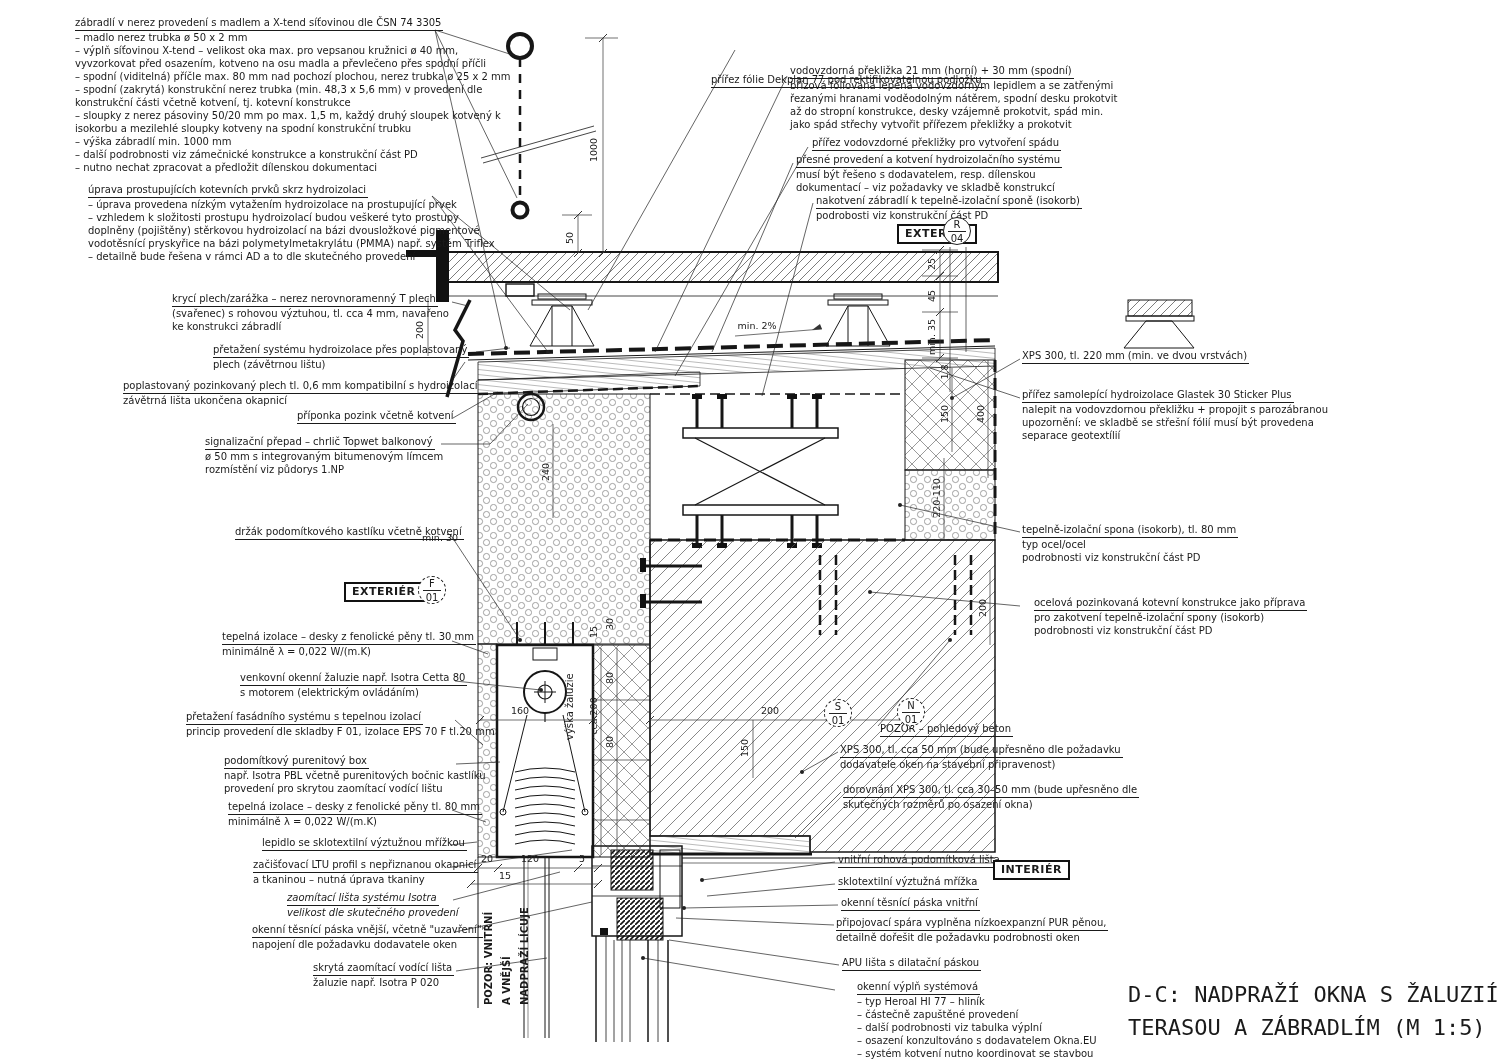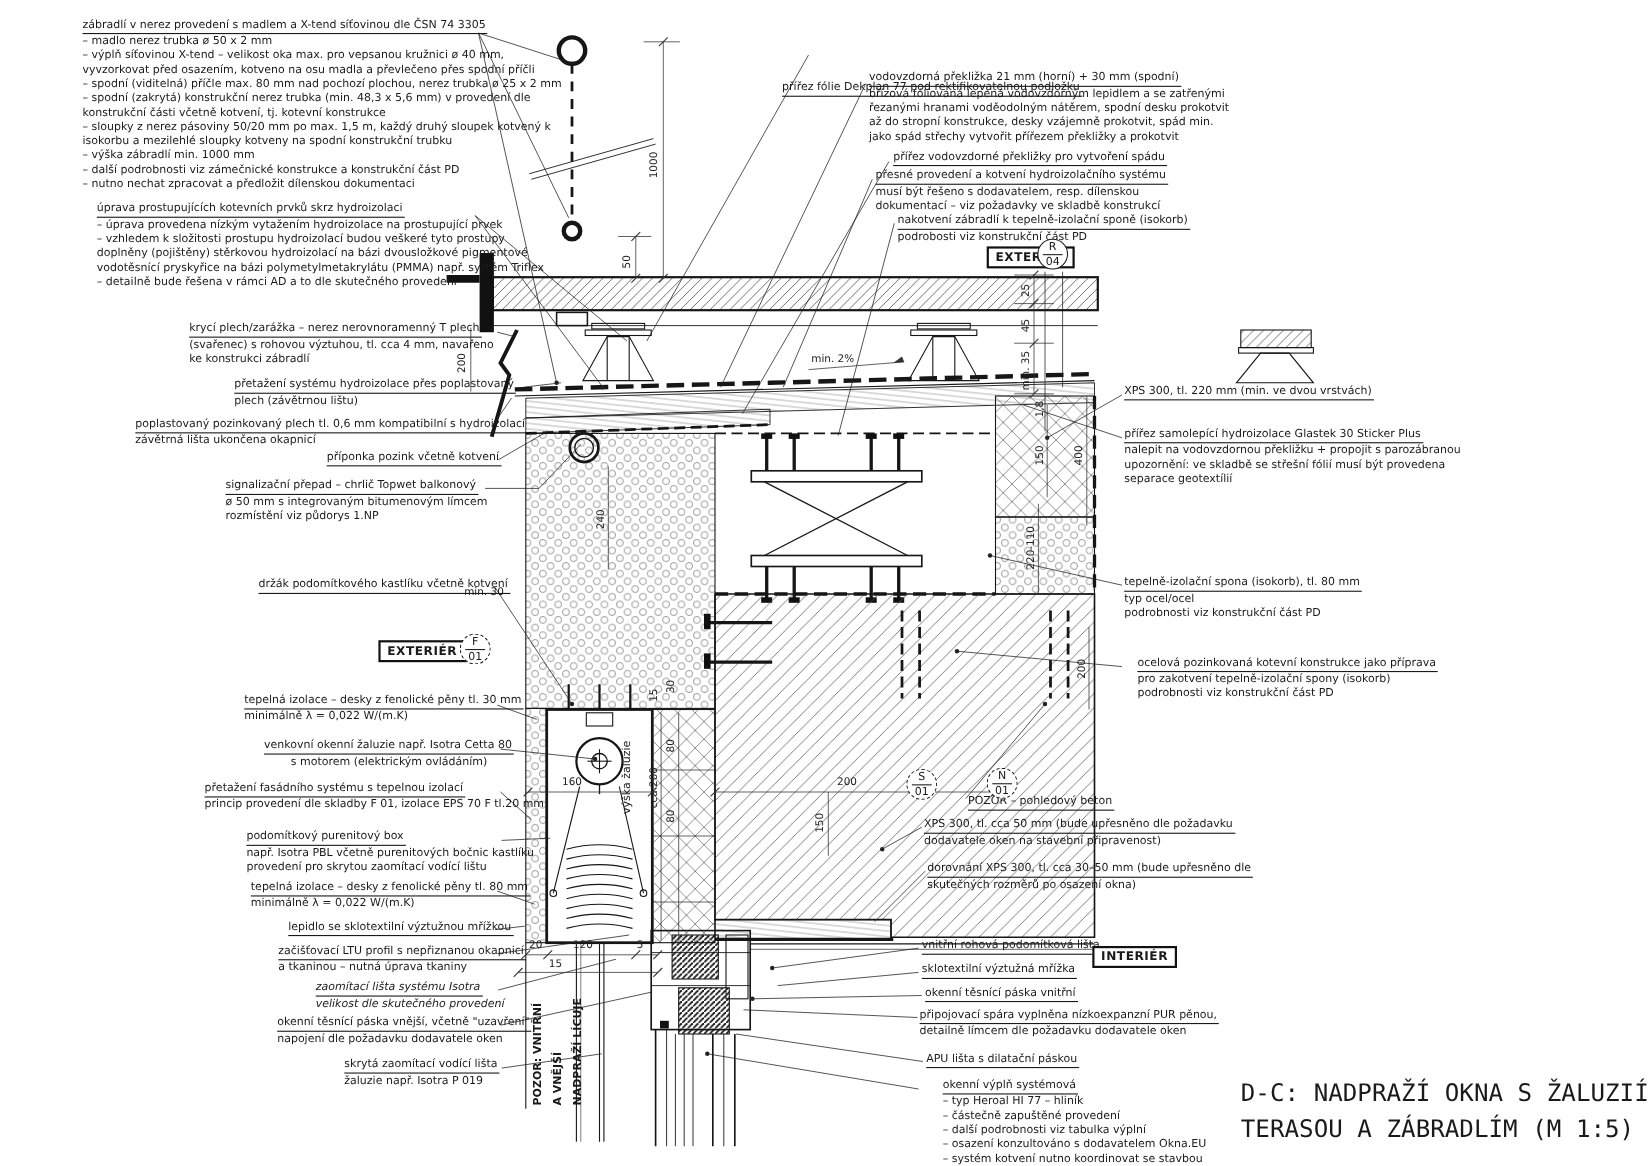--- a/index.html
+++ b/index.html
@@ -386,21 +386,21 @@
 rozmístění viz půdorys 1.NP</div>
 </div>
 <div class="callout" style="left:235px;top:525px;text-align:center;">
   <div class="ct">držák podomítkového kastlíku včetně kotvení</div>
   
 </div>
 <div class="callout" style="left:222px;top:630px;">
   <div class="ct">tepelná izolace – desky z fenolické pěny tl. 30 mm</div>
   <div class="cb">minimálně λ = 0,022 W/(m.K)</div>
 </div>
-<div class="callout" style="left:240px;top:671px;text-align:center;">
+<div class="callout" style="left:240px;top:671px;">
   <div class="ct">venkovní okenní žaluzie např. Isotra Cetta 80</div>
   <div class="cb">s motorem (elektrickým ovládáním)</div>
 </div>
 <div class="callout" style="left:186px;top:710px;">
   <div class="ct">přetažení fasádního systému s tepelnou izolací</div>
   <div class="cb">princip provedení dle skladby F 01, izolace EPS 70 F tl.20 mm</div>
 </div>
 <div class="callout" style="left:224px;top:754px;">
   <div class="ct">podomítkový purenitový box</div>
   <div class="cb">např. Isotra PBL včetně purenitových bočnic kastlíku
@@ -421,21 +421,21 @@
 <div class="callout" style="left:287px;top:891px;font-style:italic;">
   <div class="ct">zaomítací lišta systému Isotra</div>
   <div class="cb">velikost dle skutečného provedení</div>
 </div>
 <div class="callout" style="left:252px;top:923px;">
   <div class="ct">okenní těsnící páska vnější, včetně "uzavření"</div>
   <div class="cb">napojení dle požadavku dodavatele oken</div>
 </div>
 <div class="callout" style="left:313px;top:961px;">
   <div class="ct">skrytá zaomítací vodící lišta</div>
-  <div class="cb">žaluzie např. Isotra P 019</div>
+  <div class="cb">žaluzie např. Isotra P 020</div>
 </div>
 
 <div class="callout" style="left:711px;top:38px;margin-top:35px;">
   <div class="ct">přířez fólie Dekplan 77 pod rektifikovatelnou podložku</div>
   
 </div>
 <div class="callout" style="left:790px;top:64px;">
   <div class="ct">vodovzdorná překližka 21 mm (horní) + 30 mm (spodní)</div>
   <div class="cb">břízová fóliovaná lepená vodovzdorným lepidlem a se zatřenými
 řezanými hranami voděodolným nátěrem, spodní desku prokotvit
@@ -494,21 +494,21 @@
 <div class="callout" style="left:838px;top:875px;">
   <div class="ct">sklotextilní výztužná mřížka</div>
   
 </div>
 <div class="callout" style="left:841px;top:896px;">
   <div class="ct">okenní těsnící páska vnitřní</div>
   
 </div>
 <div class="callout" style="left:836px;top:916px;">
   <div class="ct">připojovací spára vyplněna nízkoexpanzní PUR pěnou,</div>
-  <div class="cb">detailně límcem dle požadavku dodavatele oken</div>
+  <div class="cb">detailně dořešit dle požadavku podrobnosti oken</div>
 </div>
 <div class="callout" style="left:842px;top:956px;">
   <div class="ct">APU lišta s dilatační páskou</div>
   
 </div>
 <div class="callout" style="left:838px;top:980px;margin-left:19px;">
   <div class="ct">okenní výplň systémová</div>
   <div class="cb">– typ Heroal HI 77 – hliník
 – částečně zapuštěné provedení
 – další podrobnosti viz tabulka výplní

